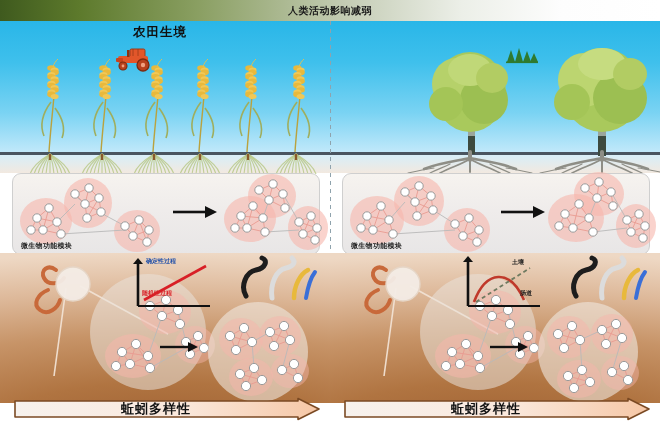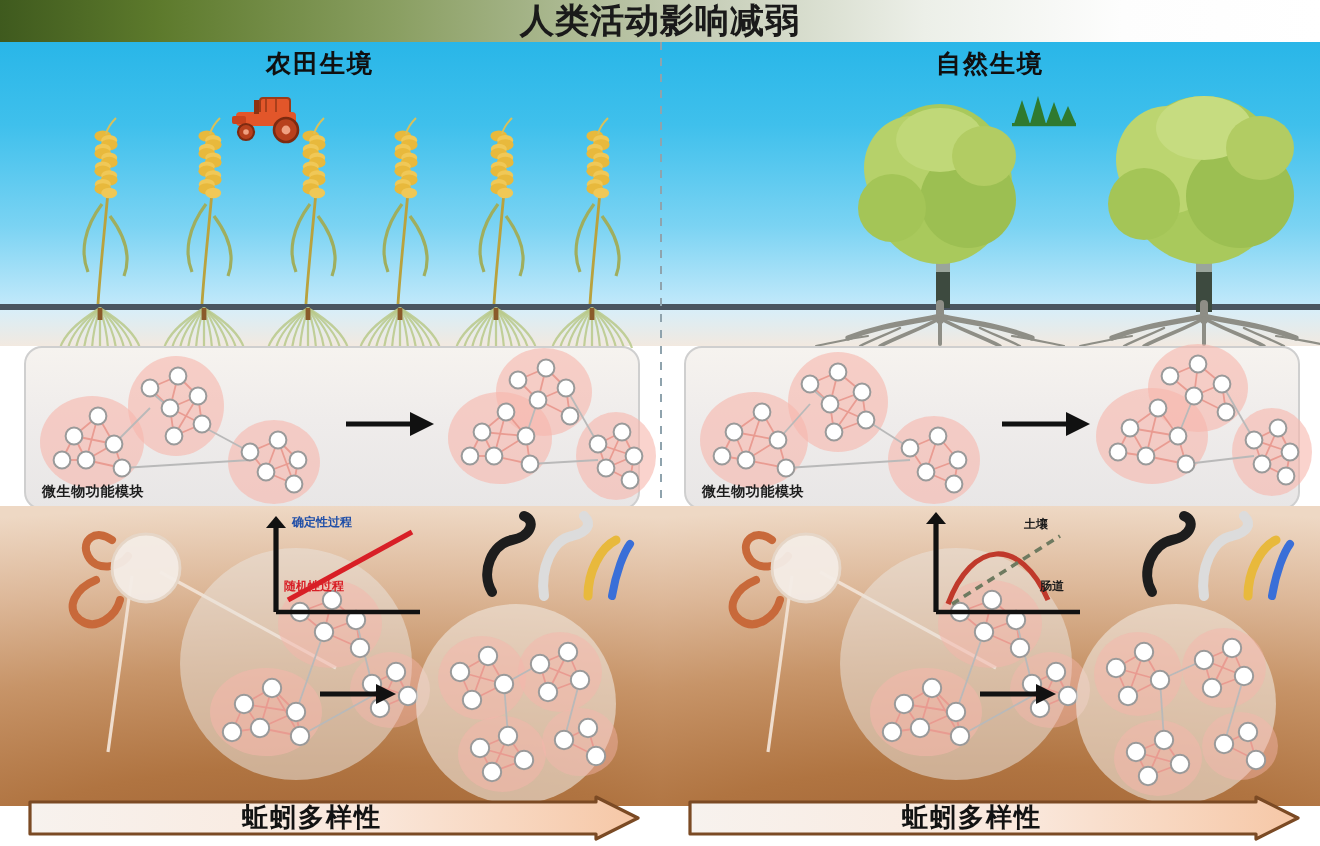--- a/index.html
+++ b/index.html
@@ -5,21 +5,21 @@
   html,body{margin:0;padding:0;background:#fff;}
   body{font-family:"Liberation Sans","DejaVu Sans",sans-serif;}
 
   #fig{position:relative;width:660px;height:423px;overflow:hidden;background:#fff;}
 
   
   .banner{position:absolute;left:0;top:0;width:660px;height:21px;
     background:linear-gradient(to right,#3f5a1e 0%,#5d7a2c 12%,#8a9f62 30%,#c3cbb3 52%,#ecefe8 70%,#fdfdfd 85%,#ffffff 100%);}
   .banner-text{position:absolute;left:0;top:0;width:660px;height:21px;
     display:flex;align-items:center;justify-content:center;
-    font-size:17px;font-weight:bold;color:#1a1a1a;letter-spacing:.5px;}
+    font-size:10px;font-weight:bold;color:#1a1a1a;letter-spacing:.5px;}
 
   
   .sky{position:absolute;top:21px;height:148px;
     background:linear-gradient(to bottom,#29b6e8 0%,#3fc0ec 28%,#7ad3f3 62%,#bfe8fa 88%,#e3f4fc 100%);}
   .sky.left{left:0;width:330px;}
   .sky.right{left:330px;width:330px;}
 
   .panel-title{position:absolute;top:24px;font-size:12.5px;font-weight:bold;
     color:#101010;width:330px;text-align:center;letter-spacing:1px;}
   .panel-title.left{left:-5px;}
@@ -81,21 +81,20 @@
 
 <div id="fig">
 
   <div class="banner"></div>
   <div class="banner-text">人类活动影响减弱</div>
 
   <div class="sky left"></div>
   <div class="sky right"></div>
 
   <div class="panel-title left">农田生境</div>
-  <div class="panel-title right">自然生境</div>
 
   <div class="tractor">
     <svg width="44" height="26" viewBox="0 0 44 26">
       <rect x="18" y="3" width="15" height="9" rx="1.5" fill="#e2562a" stroke="#9c3a18" stroke-width="1"></rect>
       <line x1="21" y1="3" x2="21" y2="12" stroke="#9c3a18" stroke-width="0.8"></line>
       <line x1="26" y1="3" x2="26" y2="12" stroke="#9c3a18" stroke-width="0.8"></line>
       <rect x="6" y="10" width="30" height="7" rx="2" fill="#e2562a"></rect>
       <rect x="4" y="12" width="7" height="4" rx="1" fill="#c9431d"></rect>
       <circle cx="31" cy="19" r="6" fill="#b8411d" stroke="#7d2a10" stroke-width="1.3"></circle>
       <circle cx="31" cy="19" r="2.2" fill="#f0a080"></circle>

